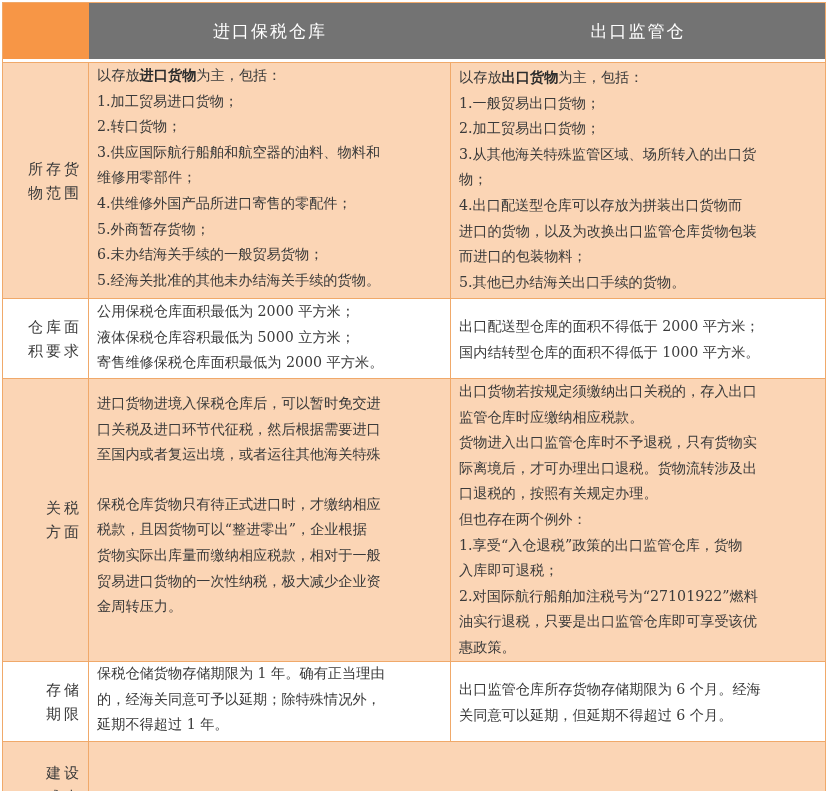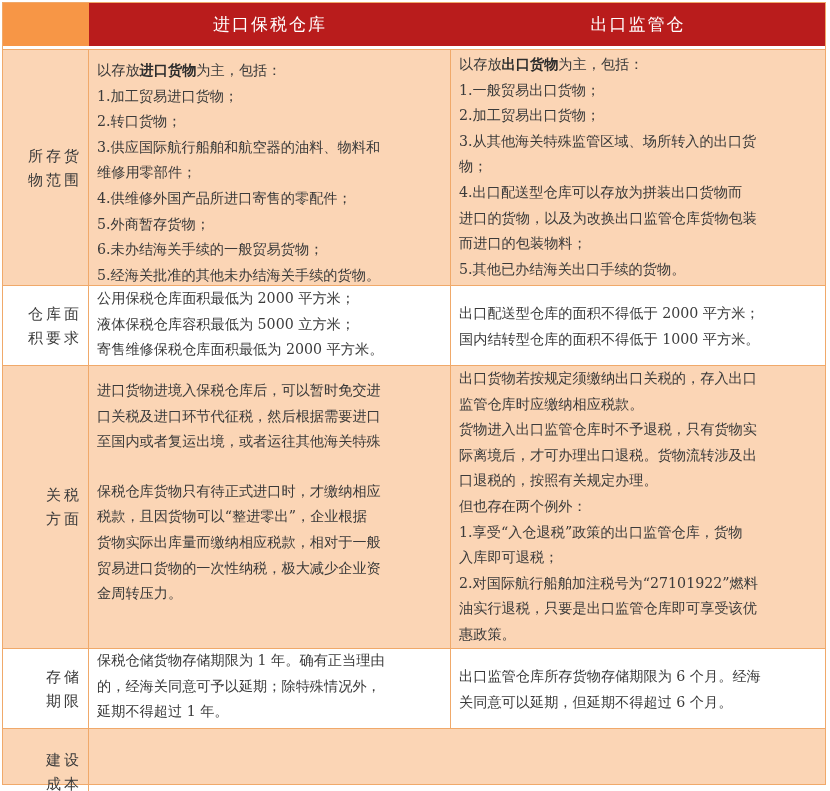--- a/index.html
+++ b/index.html
@@ -1,20 +1,20 @@
 <!DOCTYPE html>
 <html><head>
   <meta charset="utf-8">
   <style>
     html, body { margin: 0; padding: 0; background: #ffffff; }
     body { width: 830px; height: 791px; overflow: hidden; font-family: "DejaVu Serif", "Liberation Serif", serif; color: #3a3a3a; }
     .table { position: absolute; left: 2px; top: 2px; width: 824px; border: 1px solid #f0a96a; box-sizing: border-box; }
     .row { display: flex; border-top: 1px solid #f0a96a; box-sizing: border-box; }
     .row:first-child { border-top: none; }
-    .header-row { height: 46px; background: #b91c1c; border-bottom: 3px solid #ffffff; }
+    .header-row { height: 59px; background: #737373; border-bottom: 3px solid #ffffff; }
     .header-row .hcell { display: flex; align-items: center; justify-content: center; color: #ffffff; font-size: 17px; letter-spacing: 2px; font-family: "DejaVu Sans", "Liberation Sans", sans-serif; }
     .c-label { width: 86px; flex: 0 0 86px; border-right: 1px solid #f0a96a; display: flex; align-items: center; justify-content: flex-end; text-align: center; font-size: 15px; line-height: 24px; letter-spacing: 3px; box-sizing: border-box; padding: 0 6px; }
     .c-import { width: 362px; flex: 0 0 362px; border-right: 1px solid #f0a96a; box-sizing: border-box; padding: 6px 8px 4px 8px; font-size: 14.2px; line-height: 25.6px; }
     .c-export { flex: 1 1 auto; box-sizing: border-box; padding: 6px 8px 4px 8px; font-size: 14.2px; line-height: 25.6px; }
     .peach { background: #fbd5b5; }
     .white { background: #ffffff; }
     .line { display: block; white-space: nowrap; }
     b { font-weight: bold; color: #2c2c2c; }
     .para-gap { height: 24px; }
     .cost-cell { flex: 1 1 auto; display: flex; align-items: flex-end; justify-content: center; font-size: 14.5px; position: relative; }
@@ -35,21 +35,21 @@
     <div class="hcell" style="flex:1 1 auto;">出口监管仓</div>
   </div>
 
   <div class="row peach" style="height:236px;">
     <div class="c-label">
       <div>
         <span class="line">所存货</span>
         <span class="line">物范围</span>
       </div>
     </div>
-    <div class="c-import" style="padding-top:8px;">
+    <div class="c-import" style="padding-top:0;">
       <span class="line"><span>以存放</span><b>进口货物</b><span>为主，包括：</span></span>
       <span class="line">1.加工贸易进口货物；</span>
       <span class="line">2.转口货物；</span>
       <span class="line">3.供应国际航行船舶和航空器的油料、物料和</span>
       <span class="line">维修用零部件；</span>
       <span class="line">4.供维修外国产品所进口寄售的零配件；</span>
       <span class="line">5.外商暂存货物；</span>
       <span class="line">6.未办结海关手续的一般贸易货物；</span>
       <span class="line">5.经海关批准的其他未办结海关手续的货物。</span>
     </div>

